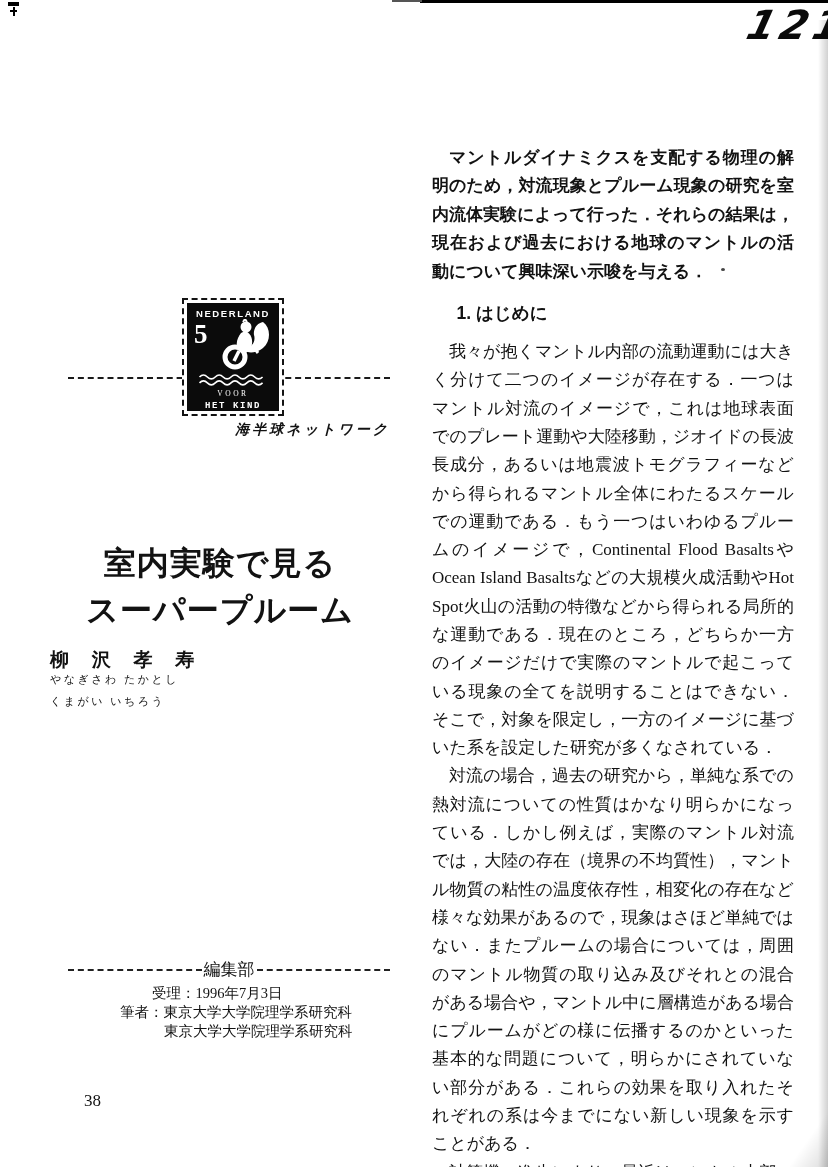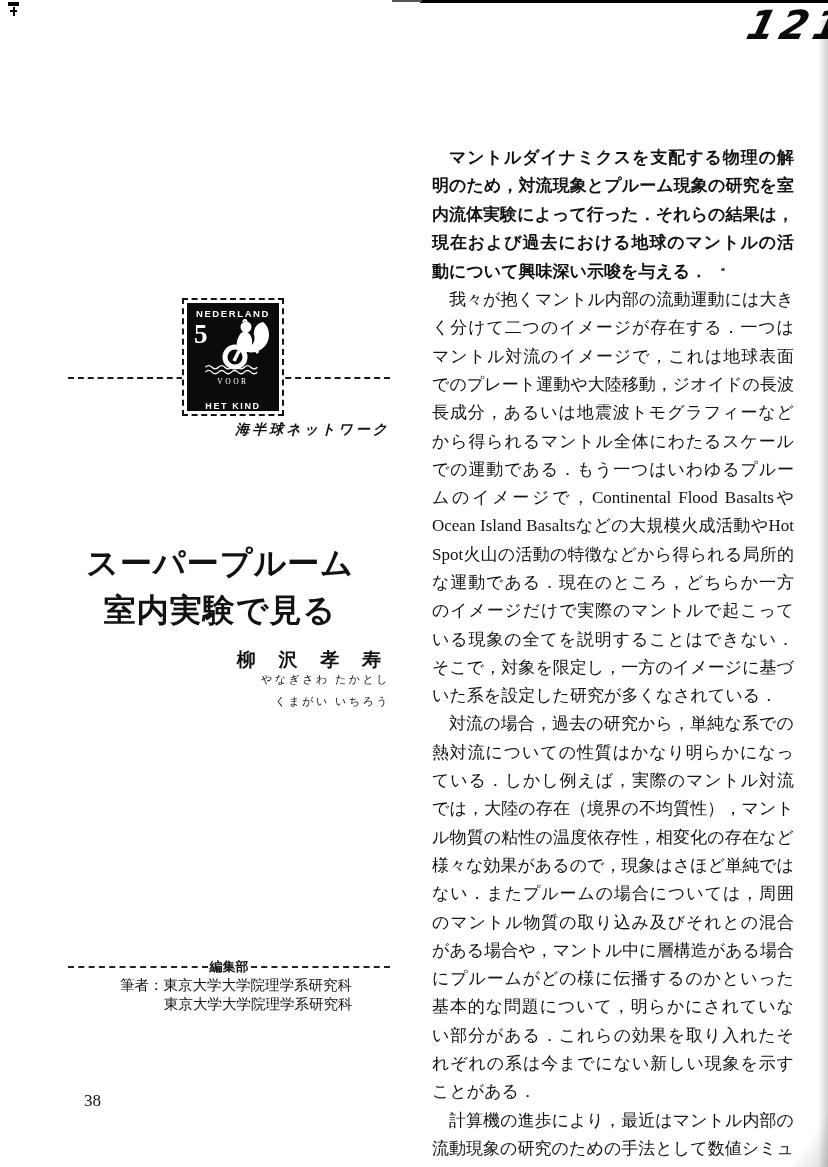--- a/index.html
+++ b/index.html
@@ -37,38 +37,38 @@
   .stamp-black { width:100%; height:100%; background:#0b0b0b; color:#fff;
     display:flex; flex-direction:column; align-items:center; }
   .stamp-country { font-family:"Liberation Sans", sans-serif; font-size:9.5px;
     letter-spacing:1.6px; margin-top:5px; font-weight:bold; }
   .stamp-main { position:relative; width:100%; height:54px; }
   .stamp-denom { position:absolute; left:7px; top:0; font-size:27px; font-weight:bold;
     font-family:"Liberation Serif", serif; }
   .stamp-art { position:absolute; right:3px; top:0; }
   .stamp-waves { margin-top:1px; }
   .stamp-voor { font-family:Liberation Serif, serif; font-size:7.5px; letter-spacing:2.5px; margin-top:2px; }
-  .stamp-kind { font-family:Liberation Sans, sans-serif; font-size:9px; font-weight:bold;
-    letter-spacing:1.6px; margin-top:15px; }
+  .stamp-kind { font-family:Liberation Mono, monospace; font-size:9px; font-weight:bold;
+    letter-spacing:1.6px; margin-top:3px; }
 
   .network-caption { position:absolute; left:68px; top:421px; width:322px;
     text-align:right; font-size:14px; font-weight:bold; letter-spacing:3px;font-style:italic; }
 
   
   .title-block { position:absolute; left:50px; top:540px; width:340px;
     text-align:center; font-weight:bold; font-size:32px; line-height:47px; letter-spacing:1px; }
-  .authors-block { position:absolute; left:50px; top:648px; width:340px; text-align:right; }
+  .authors-block { position:absolute; left:50px; top:648px; width:340px; text-align:left; }
   .author-name { font-size:19px; font-weight:bold; letter-spacing:9px; line-height:24px; }
   .author-kana { font-size:11px; letter-spacing:2.5px; line-height:15px; margin-bottom:7px; }
 
   
   .editorial { position:absolute; left:68px; top:958px; width:322px; font-size:14.5px; }
   .ed-rule { display:flex; align-items:center; }
   .ed-rule .dash { flex:1; border-top:2px dashed #222; height:0; }
-  .ed-label { font-size:13px; font-weight:bold; padding:0 2px; }
+  .ed-label { font-size:17px; font-weight:normal; padding:0 2px; }
   .ed-line1 { padding-left:84px; line-height:19px; margin-top:3px; }
   .ed-line2 { padding-left:52px; line-height:19px; }
   .ed-line3 { padding-left:96px; line-height:19px; }
 
   .page-number { position:absolute; left:84px; top:1091px; font-size:17px; }
 
   
   .right-col { position:absolute; left:432px; top:144px; width:362px; }
   .abstract { font-family:"Liberation Sans", sans-serif; font-weight:bold; font-size:17px;
     line-height:28.4px; text-align:justify; text-indent:1em; }
@@ -115,42 +115,44 @@
         </svg>
         <div class="stamp-voor">VOOR</div>
         <div class="stamp-kind">HET KIND</div>
       </div>
     </div>
   </div>
 
   <div class="network-caption">海半球ネットワーク</div>
 
   <div class="title-block">
+    <div>室内実験で見る</div>
     <div>スーパープルーム</div>
-    <div>室内実験で見る</div>
   </div>
 
   <div class="authors-block">
     <div class="author-name">柳 沢 孝 寿</div>
     <div class="author-kana">やなぎさわ たかとし</div>
     <div class="author-kana">くまがい いちろう</div>
   </div>
 
   <div class="editorial">
     <div class="ed-rule">
       <span class="dash"></span>
       <span class="ed-label">編集部</span>
       <span class="dash"></span>
     </div>
+    <div class="ed-line1">受理：1996年7月3日</div>
     <div class="ed-line2">筆者：東京大学大学院理学系研究科</div>
     <div class="ed-line3">東京大学大学院理学系研究科</div>
   </div>
 
   <div class="page-number">38</div>
 
   <main class="right-col">
     <p class="abstract">マントルダイナミクスを支配する物理の解明のため，対流現象とプルーム現象の研究を室内流体実験によって行った．それらの結果は，現在および過去における地球のマントルの活動について興味深い示唆を与える．</p>
+    <h2 class="sec-heading">1. はじめに</h2>
     <p class="body-para">我々が抱くマントル内部の流動運動には大きく分けて二つのイメージが存在する．一つはマントル対流のイメージで，これは地球表面でのプレート運動や大陸移動，ジオイドの長波長成分，あるいは地震波トモグラフィーなどから得られるマントル全体にわたるスケールでの運動である．もう一つはいわゆるプルームのイメージで，Continental Flood BasaltsやOcean Island Basaltsなどの大規模火成活動やHot Spot火山の活動の特徴などから得られる局所的な運動である．現在のところ，どちらか一方のイメージだけで実際のマントルで起こっている現象の全てを説明することはできない．そこで，対象を限定し，一方のイメージに基づいた系を設定した研究が多くなされている．</p>
     <p class="body-para">対流の場合，過去の研究から，単純な系での熱対流についての性質はかなり明らかになっている．しかし例えば，実際のマントル対流では，大陸の存在（境界の不均質性），マントル物質の粘性の温度依存性，相変化の存在など様々な効果があるので，現象はさほど単純ではない．またプルームの場合については，周囲のマントル物質の取り込み及びそれとの混合がある場合や，マントル中に層構造がある場合にプルームがどの様に伝播するのかといった基本的な問題について，明らかにされていない部分がある．これらの効果を取り入れたそれぞれの系は今までにない新しい現象を示すことがある．</p>
     <p class="body-para">計算機の進歩により，最近はマントル内部の流動現象の研究のための手法として数値シミュレーションが主流となっている．しかし，室内実験は現象を直接観察しながら進めることができるので，直感的なイメージを得るのに適している．また，室内実験では諸条件の精密なコントロールは</p>
   </main>
 
 </div>
 
 </body></html>

